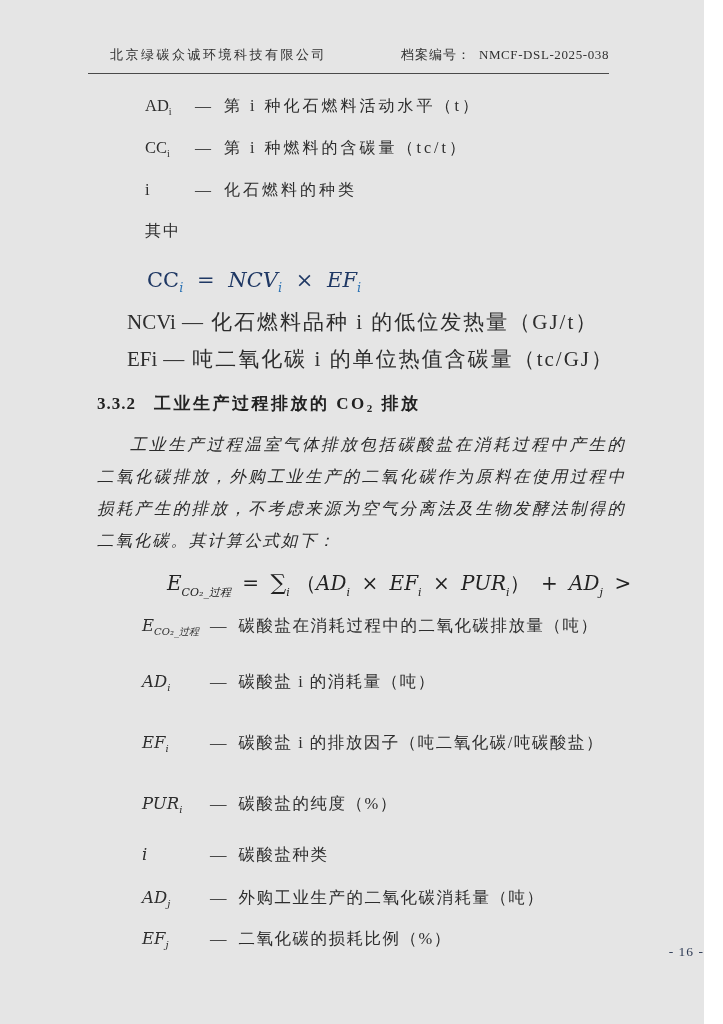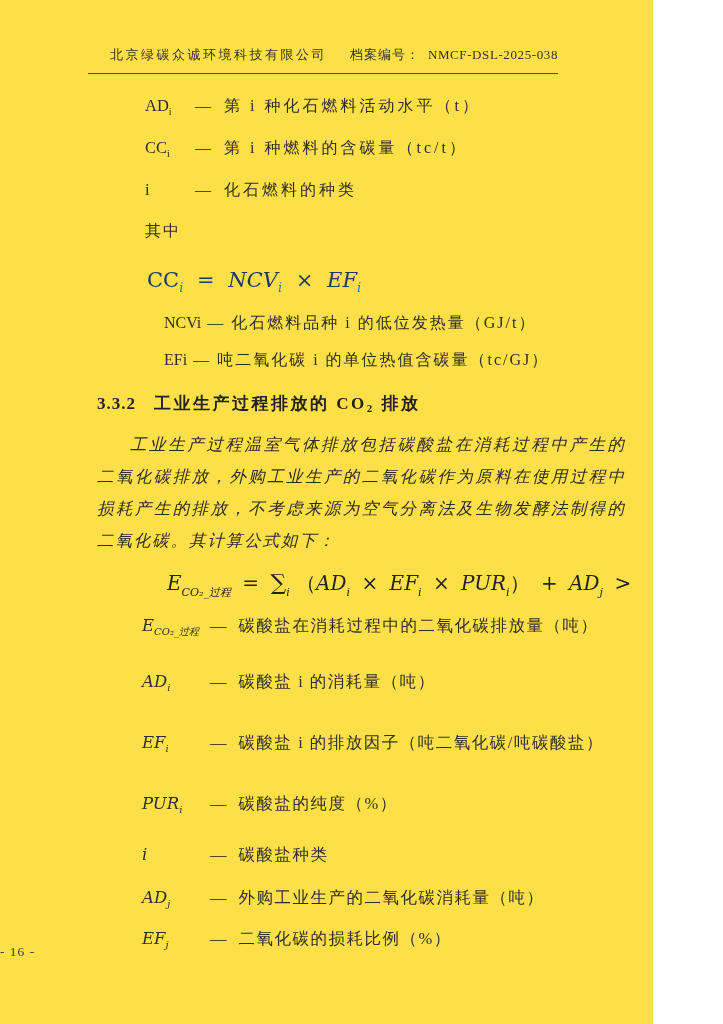--- a/index.html
+++ b/index.html
@@ -1,17 +1,17 @@
 <!DOCTYPE html>
 <html><head>
 <meta charset="utf-8">
 <style>
   html,body{margin:0;padding:0;background:#ffffff;}
   .page{
-    position:relative;width:653px;height:1024px;background:#fde047;overflow:hidden;
+    position:relative;width:704px;height:1024px;background:#e5e5e5;overflow:hidden;
     font-family:"Liberation Serif","DejaVu Serif",serif;color:#2d2d2d;
   }
   
   .header{
     position:absolute;left:88px;right:95px;top:46px;
     display:flex;justify-content:space-between;align-items:baseline;
     border-bottom:1.5px solid #4a4a4a;padding-bottom:9px;
     font-size:13px;color:#303030;
   }
   .header .company{padding-left:22px;letter-spacing:2.5px;}
@@ -30,21 +30,21 @@
   
   .formula-cc{
     margin:10px 0 2px 50px;height:44px;line-height:44px;
     font-size:21px;font-weight:normal;color:#1f3864;
     font-family:"DejaVu Serif","Liberation Serif",serif;
   }
   .formula-cc .it{font-style:italic;}
   .formula-cc .op{padding:0 7px;}
   .formula-cc .fsub{font-size:13px;vertical-align:-5px;color:#2e74b5;font-style:italic;}
   
-  .def1b{margin-left:67px;display:flex;align-items:baseline;line-height:37px;font-size:16px;}
+  .def1b{margin-left:30px;display:flex;align-items:baseline;line-height:37px;font-size:21px;}
   .def1b .sym{flex:none;}
   .def1b .dash{margin:0 8px 0 6px;}
   .def1b .txt{letter-spacing:2px;}
   
   .heading{margin-top:8px;line-height:36px;font-size:17px;font-weight:bold;color:#222;}
   .heading .num{margin-right:18px;letter-spacing:1px;}
   .heading .ttl{letter-spacing:2.5px;}
   .heading .hsub{font-size:11px;vertical-align:-3px;}
   
   .para{
@@ -65,21 +65,21 @@
   .def2{margin-left:45px;display:flex;align-items:flex-start;line-height:22px;font-size:16.5px;}
   .def2 .sym{width:68px;flex:none;font-style:italic;font-family:"DejaVu Serif","Liberation Serif",serif;}
   .def2 .dash{margin-right:12px;flex:none;}
   .def2 .txt{letter-spacing:1.5px;}
   .def2 .sb2{font-size:10px;vertical-align:-4px;font-style:italic;}
   .mt12{margin-top:12px;}
   .mb28{margin-bottom:28px;} .mb33{margin-bottom:33px;} .mb23{margin-bottom:23px;}
   .mb15{margin-bottom:15px;} .mb13{margin-bottom:13px;}
   
   .footer{
-    position:absolute;left:0;right:0;top:944px;text-align:left;
+    position:absolute;left:0;right:0;top:944px;text-align:right;
     font-size:13.5px;letter-spacing:1px;color:#2e3b55;
   }
 </style>
 </head>
 <body>
 
 <div class="page">
 
   <div class="header">
     <span class="company">北京绿碳众诚环境科技有限公司</span>

